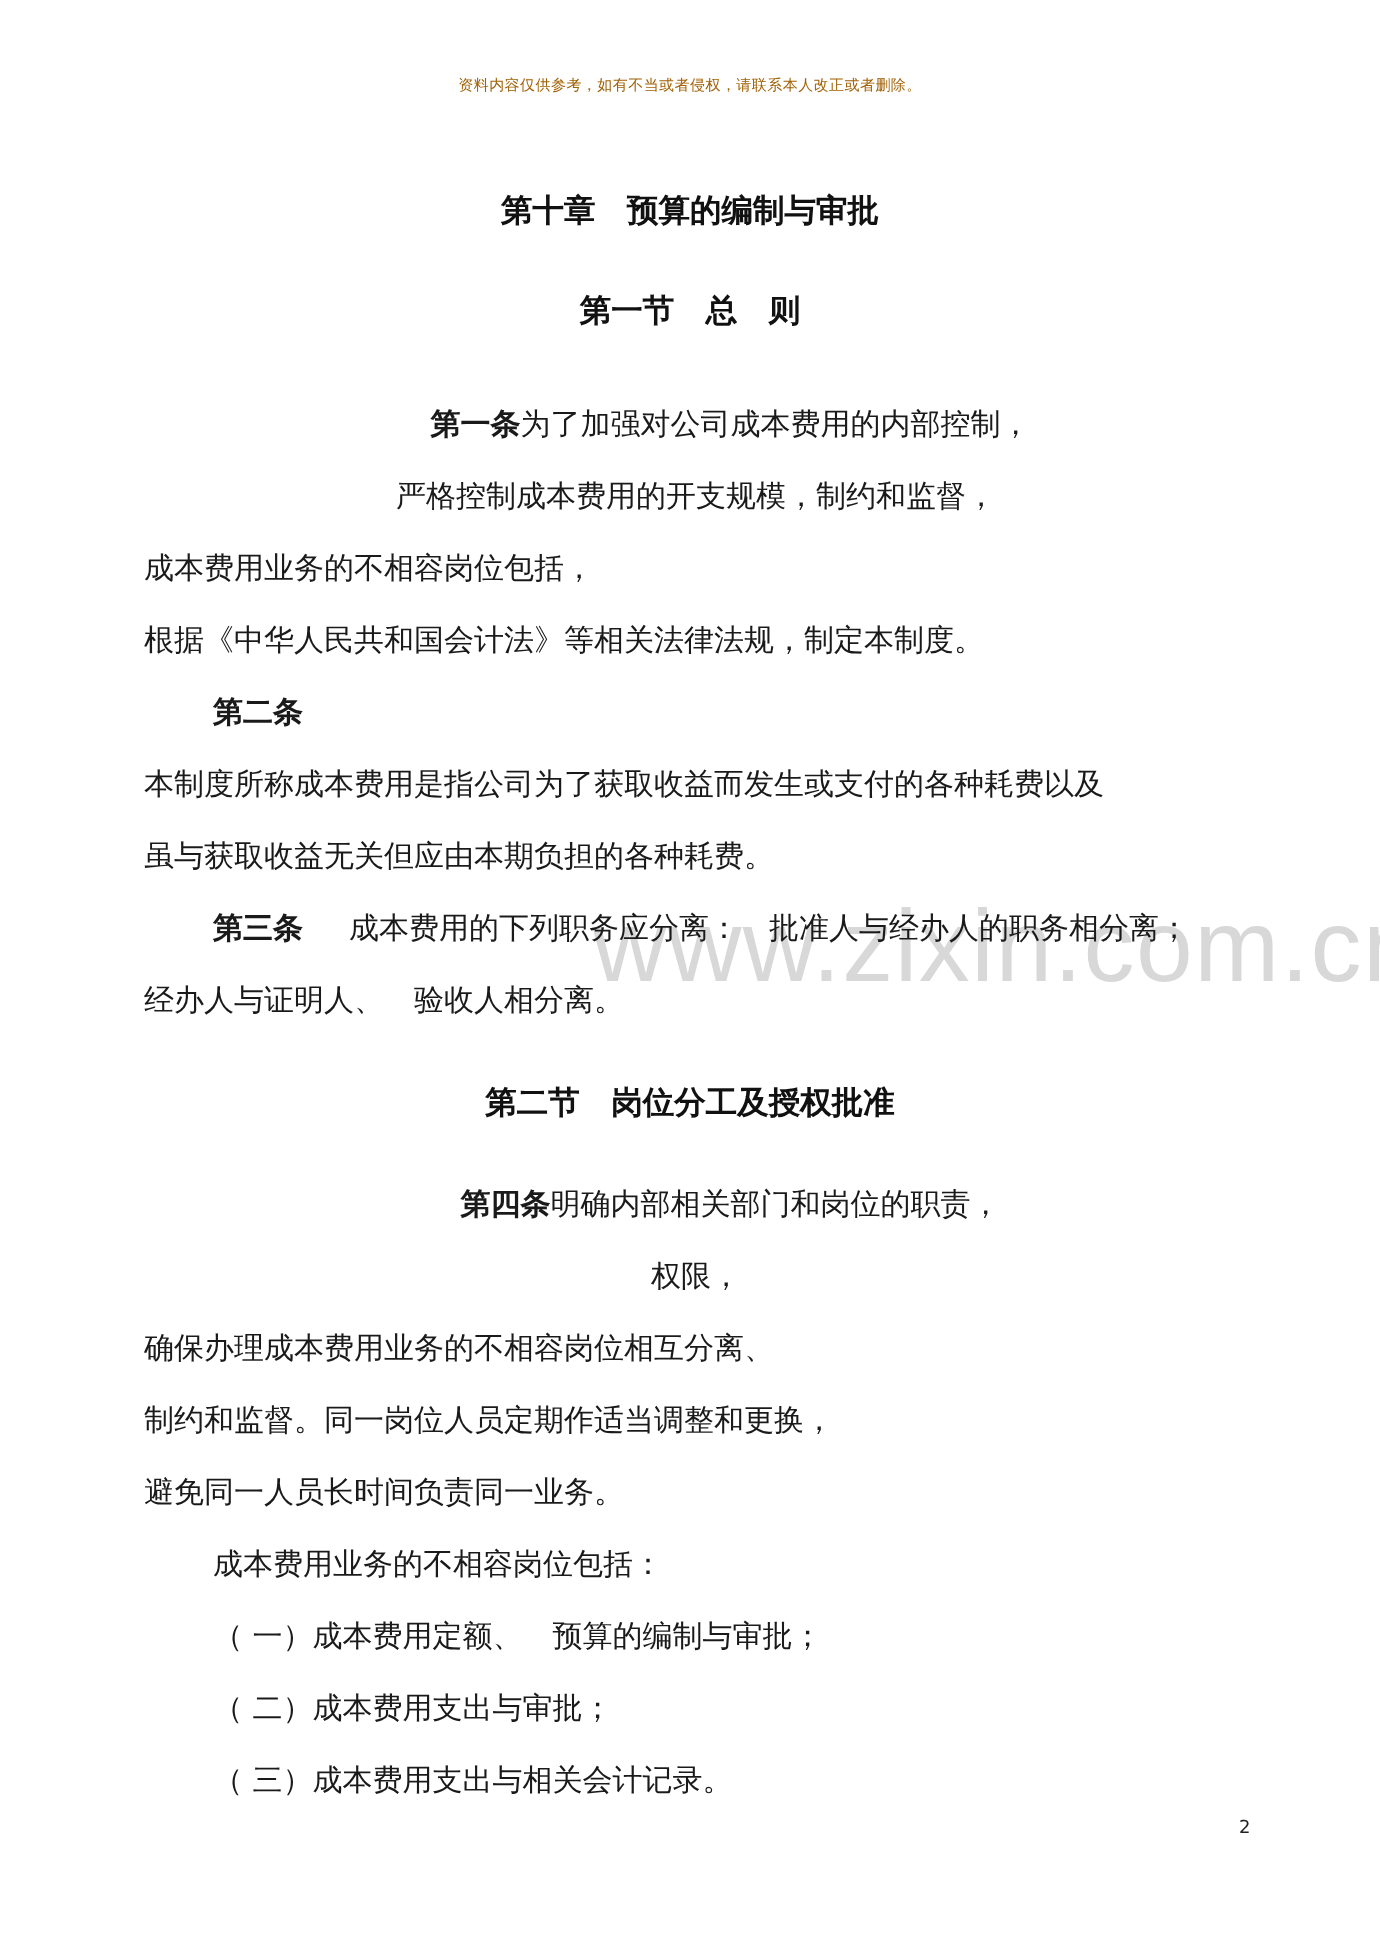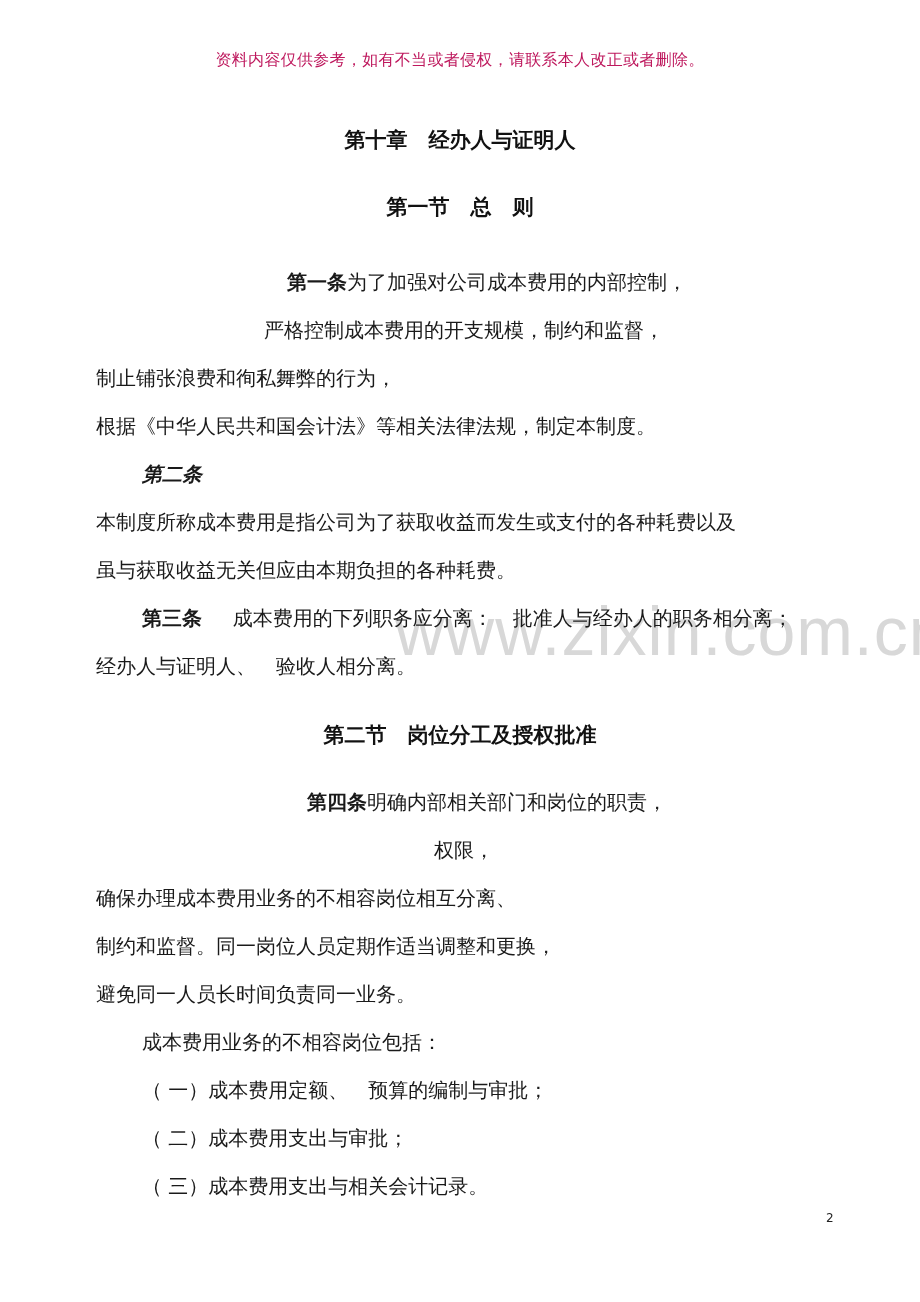--- a/index.html
+++ b/index.html
@@ -4,21 +4,21 @@
 <style>
   html, body { margin: 0; padding: 0; background: #ffffff; }
   body {
     width: 920px; height: 1302px; position: relative; overflow: hidden;
     font-family: "DejaVu Sans", "Liberation Sans", sans-serif;
     color: #1a1a1a;
   }
   .notice {
     position: absolute; top: 50px; left: 0; width: 920px; text-align: center;
     font-family: "DejaVu Serif", "Liberation Serif", serif;
-    font-size: 16px; color: #be185d; letter-spacing: 0.3px;
+    font-size: 10px; color: #a16207; letter-spacing: 0.3px;
   }
   .h-chapter, .h-section {
     position: absolute; left: 0; width: 920px; text-align: center;
     font-size: 21px; font-weight: bold; color: #111;
   }
   .h-chapter { top: 126px; }
   .line {
     position: absolute; left: 96px; width: 736px;
     font-size: 20px; line-height: 30px; height: 30px; white-space: nowrap;
   }
@@ -32,36 +32,36 @@
   }
   .pagenum {
     position: absolute; left: 826px; top: 1211px; font-size: 12px; color: #222;
   }
 </style>
 </head>
 <body>
 
 <div class="notice">资料内容仅供参考，如有不当或者侵权，请联系本人改正或者删除。</div>
 
-<div class="h-chapter">第十章　经办人与证明人</div>
+<div class="h-chapter">第十章　预算的编制与审批</div>
 
 <div class="h-section" style="top:193px;">第一节　总　则</div>
 
 <div class="line indent row" style="top:267px;">
   <span class="bold">第一条</span>
   <span>为了加强对公司成本费用的内部控制，</span>
 </div>
 <div class="line row" style="top:315px;">
   <span>严格控制成本费用的开支规模，</span>
   <span>制约和监督，</span>
 </div>
-<div class="line" style="top:363px;">制止铺张浪费和徇私舞弊的行为，</div>
+<div class="line" style="top:363px;">成本费用业务的不相容岗位包括，</div>
 <div class="line" style="top:411px;">根据《中华人民共和国会计法》等相关法律法规，制定本制度。</div>
 
-<div class="line indent bold" style="top:459px;font-style:italic;">第二条</div>
+<div class="line indent bold" style="top:459px;">第二条</div>
 <div class="line" style="top:507px;">本制度所称成本费用是指公司为了获取收益而发生或支付的各种耗费以及</div>
 <div class="line" style="top:555px;">虽与获取收益无关但应由本期负担的各种耗费。</div>
 
 <div class="watermark">www.zixin.com.cn</div>
 
 <div class="line indent" style="top:603px;">
   <span class="bold">第三条</span>
   <span style="display:inline-block;width:18px;"></span>
   <span>成本费用的下列职务应分离：　批准人与经办人的职务相分离；</span>
 </div>

